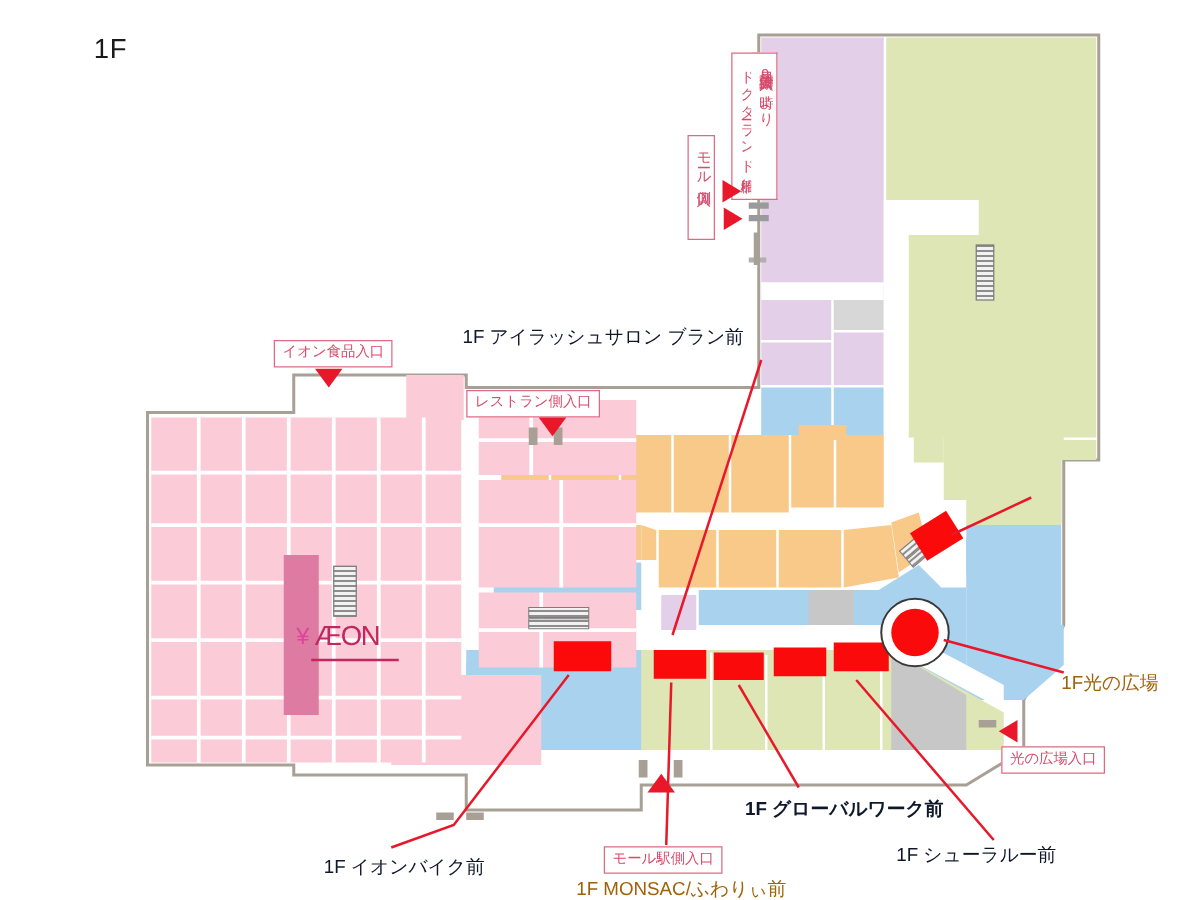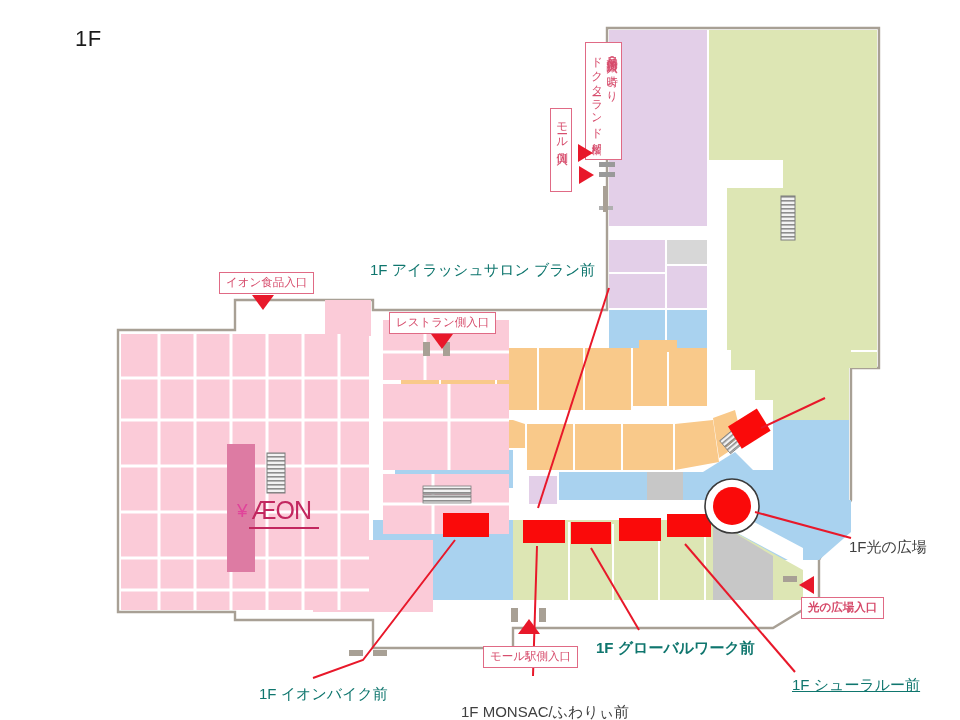--- a/index.html
+++ b/index.html
@@ -37,36 +37,36 @@
   }
   .tri{position:absolute;width:0;height:0;}
   .tri.down{border-left:11px solid transparent;border-right:11px solid transparent;border-top:15px solid #e8182a;}
   .tri.up{border-left:11px solid transparent;border-right:11px solid transparent;border-bottom:15px solid #e8182a;}
   .tri.right{border-top:9px solid transparent;border-bottom:9px solid transparent;border-left:15px solid #e8182a;}
   .tri.left{border-top:9px solid transparent;border-bottom:9px solid transparent;border-right:15px solid #e8182a;}
 
   
   .callout{
     position:absolute;
-    color:#404040;
+    color:#a16207;
     font-size:15px;
     white-space:nowrap;
     line-height:1;
   }
-  .callout.pinkish{color:#0f766e;}
+  .callout.pinkish{color:#0f172a;}
 
   
   .aeon-logo{
     position:absolute;left:224px;top:498px;
     display:flex;align-items:center;gap:4px;
     color:#d9308a;
   }
   .aeon-yen{font-size:19px;color:#e0449a;line-height:1;}
   .aeon-word{
-    font-size:25px;letter-spacing:-1px;color:#c2275f;
+    font-size:22px;letter-spacing:-1px;color:#c2275f;
     font-family:"Liberation Sans","DejaVu Sans",sans-serif;
     position:relative;line-height:1;
   }
   .aeon-underline{
     position:absolute;left:236px;top:527px;width:70px;height:1.5px;background:#c2275f;
   }
 </style>
 </head>
 <body>
 
@@ -271,41 +271,41 @@
   <div class="ent-badge vertical" style="left:537px;top:108px;height:84px;">
     <span>モール側入口</span>
   </div>
   <div class="tri right" style="left:566px;top:166px;"></div>
 
   <div class="ent-badge" style="left:206px;top:272px;text-align:right;">
     <span>イオン食品入口</span>
   </div>
   <div class="tri down" style="left:239px;top:295px;"></div>
 
-  <div class="ent-badge" style="left:376px;top:312px;">
+  <div class="ent-badge" style="left:360px;top:312px;">
     <span>レストラン側入口</span>
   </div>
   <div class="tri down" style="left:418px;top:334px;"></div>
 
-  <div class="ent-badge" style="left:470px;top:646px;">
+  <div class="ent-badge" style="left:470px;top:677px;">
     <span>モール駅側入口</span>
   </div>
   <div class="tri up" style="left:505px;top:619px;"></div>
 
-  <div class="ent-badge" style="left:788px;top:597px;font-weight:bold;">
+  <div class="ent-badge" style="left:788px;top:597px;">
     <span>光の広場入口</span>
   </div>
   <div class="tri left" style="left:786px;top:576px;"></div>
 
   <div class="callout pinkish" style="left:357px;top:262px;">1F アイラッシュサロン ブラン前</div>
 
 
   <div class="callout" style="left:836px;top:539px;">1F光の広場</div>
 
   <div class="callout pinkish" style="left:246px;top:686px;text-align:center;">1F イオンバイク前</div>
 
   <div class="callout" style="left:448px;top:704px;">1F MONSAC/ふわりぃ前</div>
 
   <div class="callout pinkish" style="left:583px;top:640px;font-weight:bold;">1F グローバルワーク前</div>
 
-  <div class="callout pinkish" style="left:779px;top:677px;text-decoration:underline;">1F シューラルー前</div>
+  <div class="callout pinkish" style="left:704px;top:677px;">1F シューラルー前</div>
 
 </div>
 
 </body></html>

